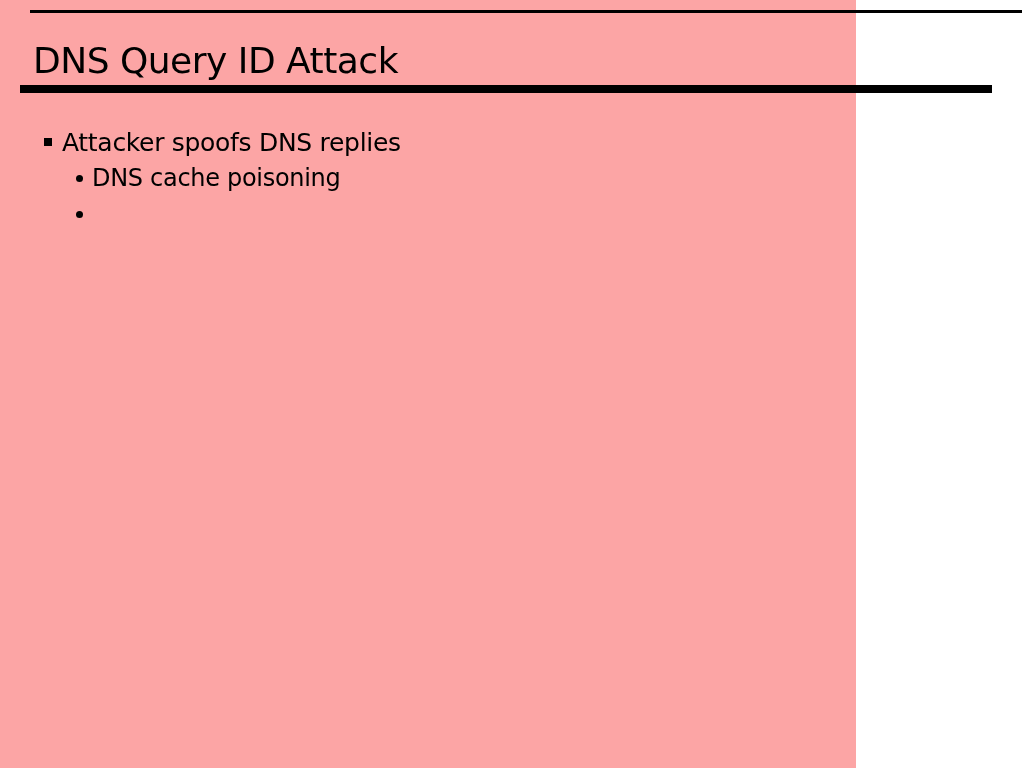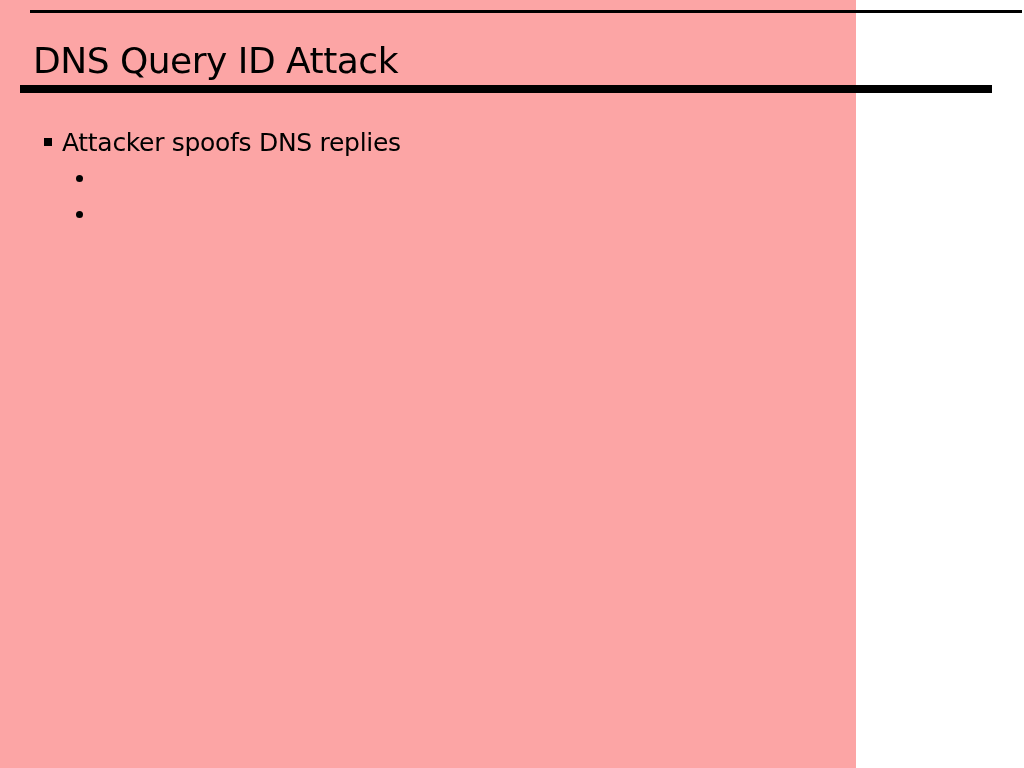--- a/index.html
+++ b/index.html
@@ -92,18 +92,19 @@
   <div class="top-rule"></div>
   <h1 class="slide-title" style="margin:0;">DNS Query ID Attack</h1>
   <div class="title-rule"></div>
   <div class="bullet-list">
       <div class="bullet-line level-1">
         <span class="marker square"></span>
         <span class="bullet-text">Attacker spoofs DNS replies</span>
       </div>
       <div class="bullet-line level-2">
         <span class="marker round"></span>
+        <span class="bullet-text">DNS cache poisoning</span>
       </div>
       <div class="bullet-line level-2">
         <span class="marker round"></span>
       </div>
     </div>
 </div>
 
 </body></html>

